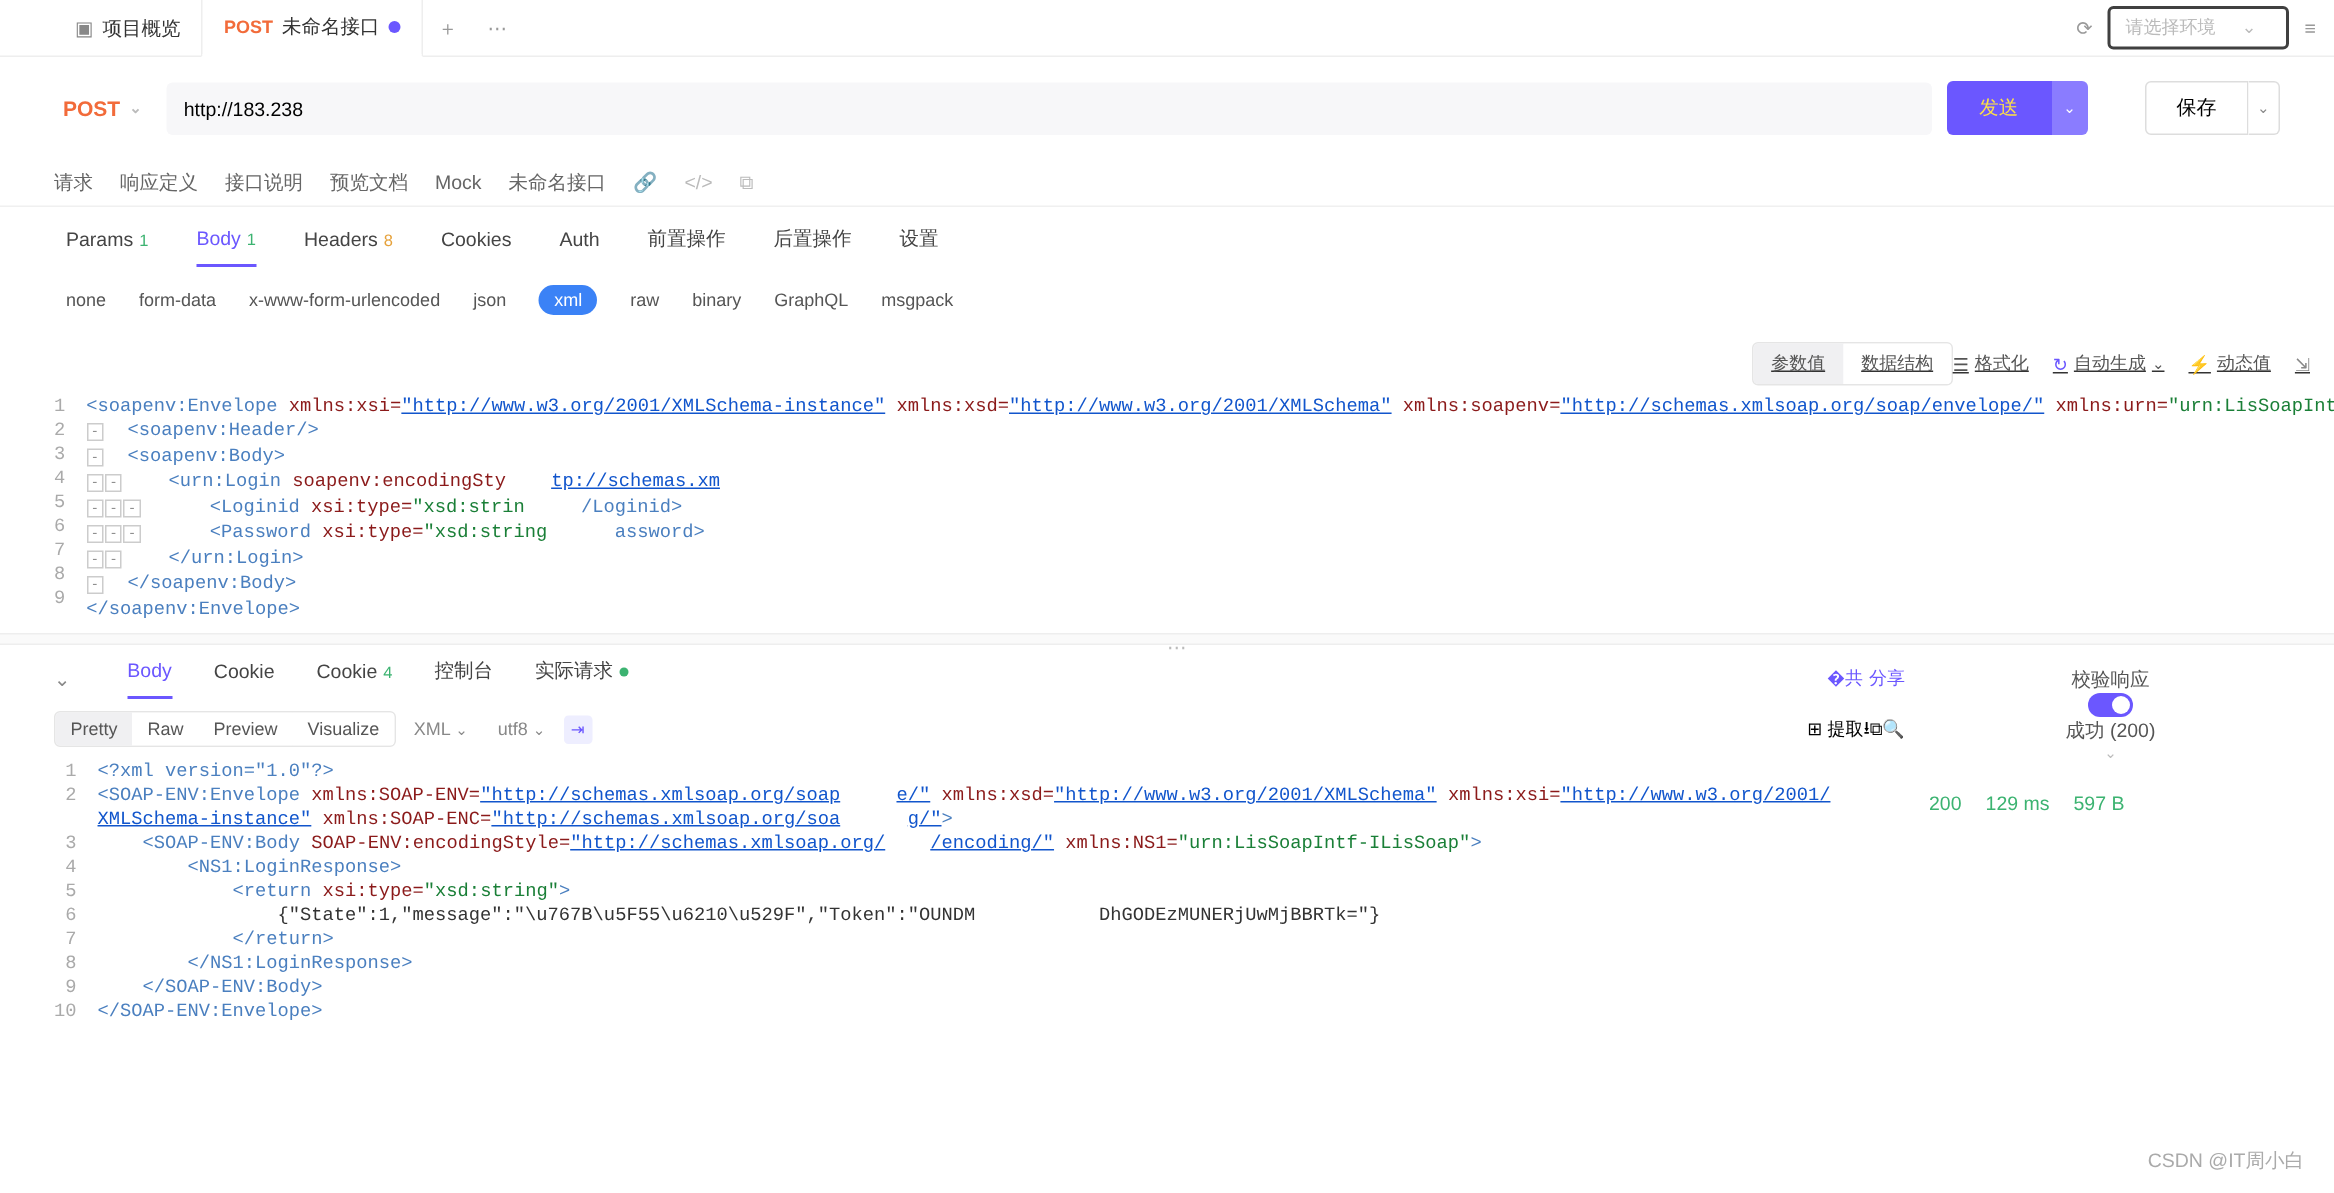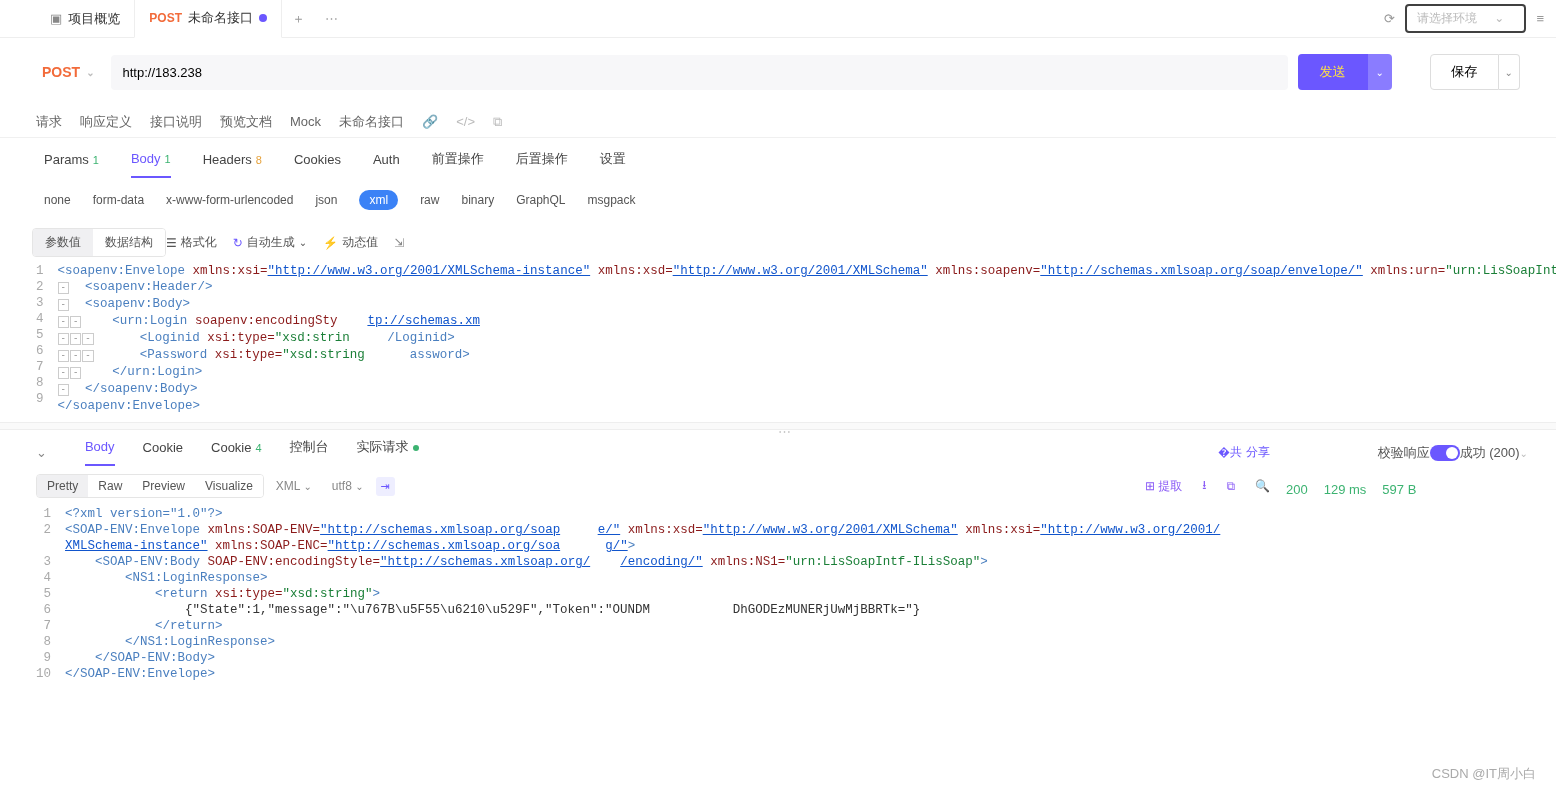--- a/index.html
+++ b/index.html
@@ -27,21 +27,21 @@
   .subnav span { cursor: pointer; }
   .subnav .ico { color: #bbb; }
   .req-tabs { display: flex; align-items: center; gap: 32px; padding: 12px 44px 0; font-size: 13px; color: #444; }
   .req-tabs .rt { cursor: pointer; padding-bottom: 10px; }
   .req-tabs .rt.active { color: #6b57ff; border-bottom: 2px solid #6b57ff; }
   .badge { color: #3cb371; font-size: 11px; margin-left: 4px; }
   .badge-o { color: #e6a23c; font-size: 11px; margin-left: 4px; }
   .body-types { display: flex; align-items: center; gap: 22px; padding: 12px 44px; font-size: 12px; color: #555; }
   .body-types span { cursor: pointer; }
   .pill { background: #3b82f6; color: #fff; padding: 3px 10px; border-radius: 10px; }
-  .seg-row { display: flex; align-items: center; justify-content: flex-start; padding: 6px 32px; }
+  .seg-row { display: flex; align-items: center; justify-content: flex-end; padding: 6px 16px; text-decoration: underline; }
   .seg { display: flex; border: 1px solid #e5e5e5; border-radius: 4px; overflow: hidden; }
   .seg button { border: none; background: #fff; padding: 5px 12px; font-size: 12px; cursor: pointer; color: #555; }
   .seg button.on { background: #f0f0f2; }
   .code-actions { display: flex; align-items: center; gap: 16px; font-size: 12px; }
   .code-actions span { cursor: pointer; color: #555; display: inline-flex; align-items: center; gap: 4px; }
   .code-actions .pp { color: #6b57ff; }
   .editor { display: flex; padding: 0 36px 8px; font-family: "Consolas","Courier New",monospace; font-size: 12.5px; line-height: 16px; min-height: 150px; }
   .gutter { text-align: right; color: #aaa; padding-right: 14px; user-select: none; }
   .code { white-space: pre; color: #333; }
   .t { color: #4a7fbf; } 
@@ -53,32 +53,32 @@
   .divider .dots { position: absolute; left: 50%; top: 1px; color: #bbb; letter-spacing: 2px; }
   .resp-row { display: flex; align-items: flex-start; }
   .resp-main { flex: 1; padding: 8px 16px 0 36px; }
   .resp-tabs { display: flex; align-items: center; gap: 28px; font-size: 13px; color: #444; position: relative; }
   .resp-tabs .rt { cursor: pointer; padding-bottom: 10px; }
   .resp-tabs .rt.active { color: #6b57ff; border-bottom: 2px solid #6b57ff; }
   .resp-tabs .chev-up { color: #888; margin-right: 10px; cursor: pointer; }
   .share { color: #6b57ff; margin-left: auto; cursor: pointer; font-size: 12px; display: inline-flex; align-items: center; gap: 4px; }
   .dot-g { width: 6px; height: 6px; background: #3cb371; border-radius: 50%; display: inline-block; margin-left: 4px; }
   .resp-side { width: 270px; padding: 14px 18px 0 0; }
-  .vr-row { display: flex; align-items: center; justify-content: flex-end; color: #555; font-size: 13px; padding-right: 10px; }
+  .vr-row { display: flex; align-items: center; justify-content: center; color: #555; font-size: 13px; padding-right: 10px; flex-direction: column; }
   .toggle { width: 30px; height: 16px; background: #6b57ff; border-radius: 8px; position: relative; display: inline-block; }
   .toggle::after { content: ""; position: absolute; right: 2px; top: 2px; width: 12px; height: 12px; background: #fff; border-radius: 50%; }
   .status-ln { display: flex; gap: 16px; margin-top: 20px; font-size: 13px; }
   .sc { color: #3cb371; }
   .fmt-bar { display: flex; align-items: center; gap: 4px; padding: 8px 0; }
   .fmt-seg { display: flex; border: 1px solid #e5e5e5; border-radius: 4px; overflow: hidden; }
   .fmt-seg button { border: none; background: #fff; padding: 4px 10px; font-size: 12px; cursor: pointer; color: #555; }
   .fmt-seg button.on { background: #f0f0f2; }
   .fmt-sel { color: #888; font-size: 12px; padding: 0 8px; cursor: pointer; }
   .fmt-ico { background: #eef; color: #6b57ff; border-radius: 3px; padding: 3px 5px; font-size: 11px; cursor: pointer; }
-  .fmt-right { margin-left: auto; display: flex; align-items: center; gap: 20px; color: #8b5cf6; font-size: 12px; }
+  .fmt-right { margin-left: auto; display: flex; align-items: center; gap: 0; color: #000000; font-size: 12px; }
   .fmt-right span { cursor: pointer; }
   .editor2 { display: flex; font-family: "Consolas","Courier New",monospace; font-size: 12.5px; line-height: 16px; padding-bottom: 40px; }
   .wm { position: fixed; right: 20px; bottom: 12px; color: #aaa; font-size: 13px; }
 </style>
 </head>
 <body>
 
 <div class="toolbar">
   <div class="tab">
     <span class="tab-ico">▣</span>

